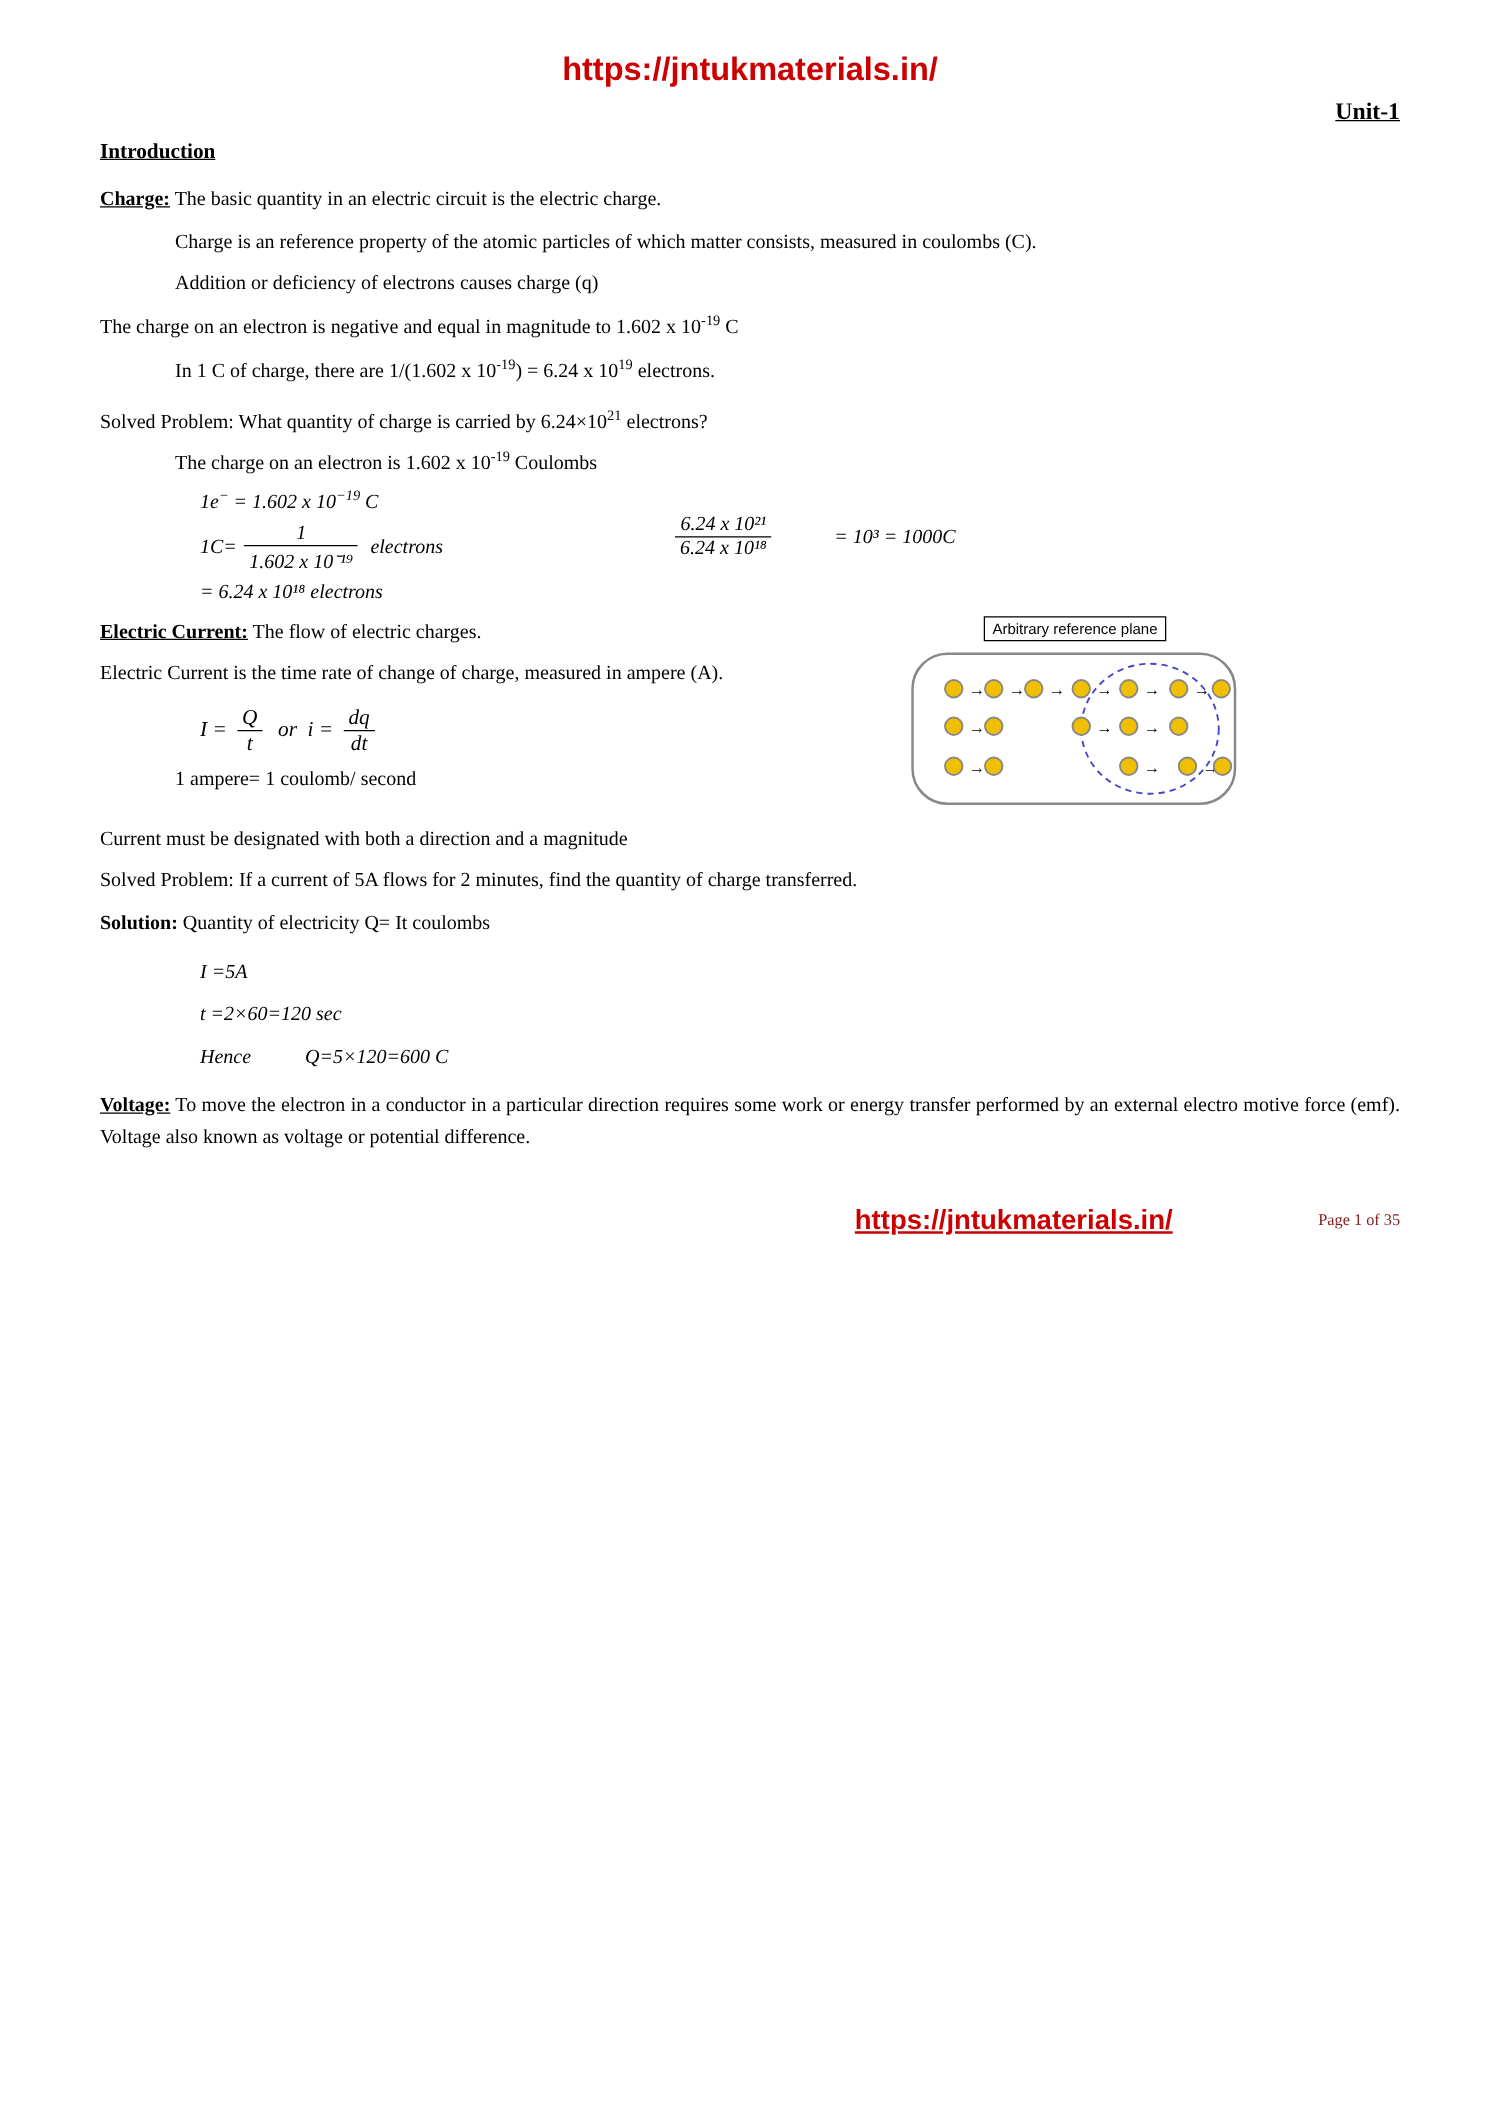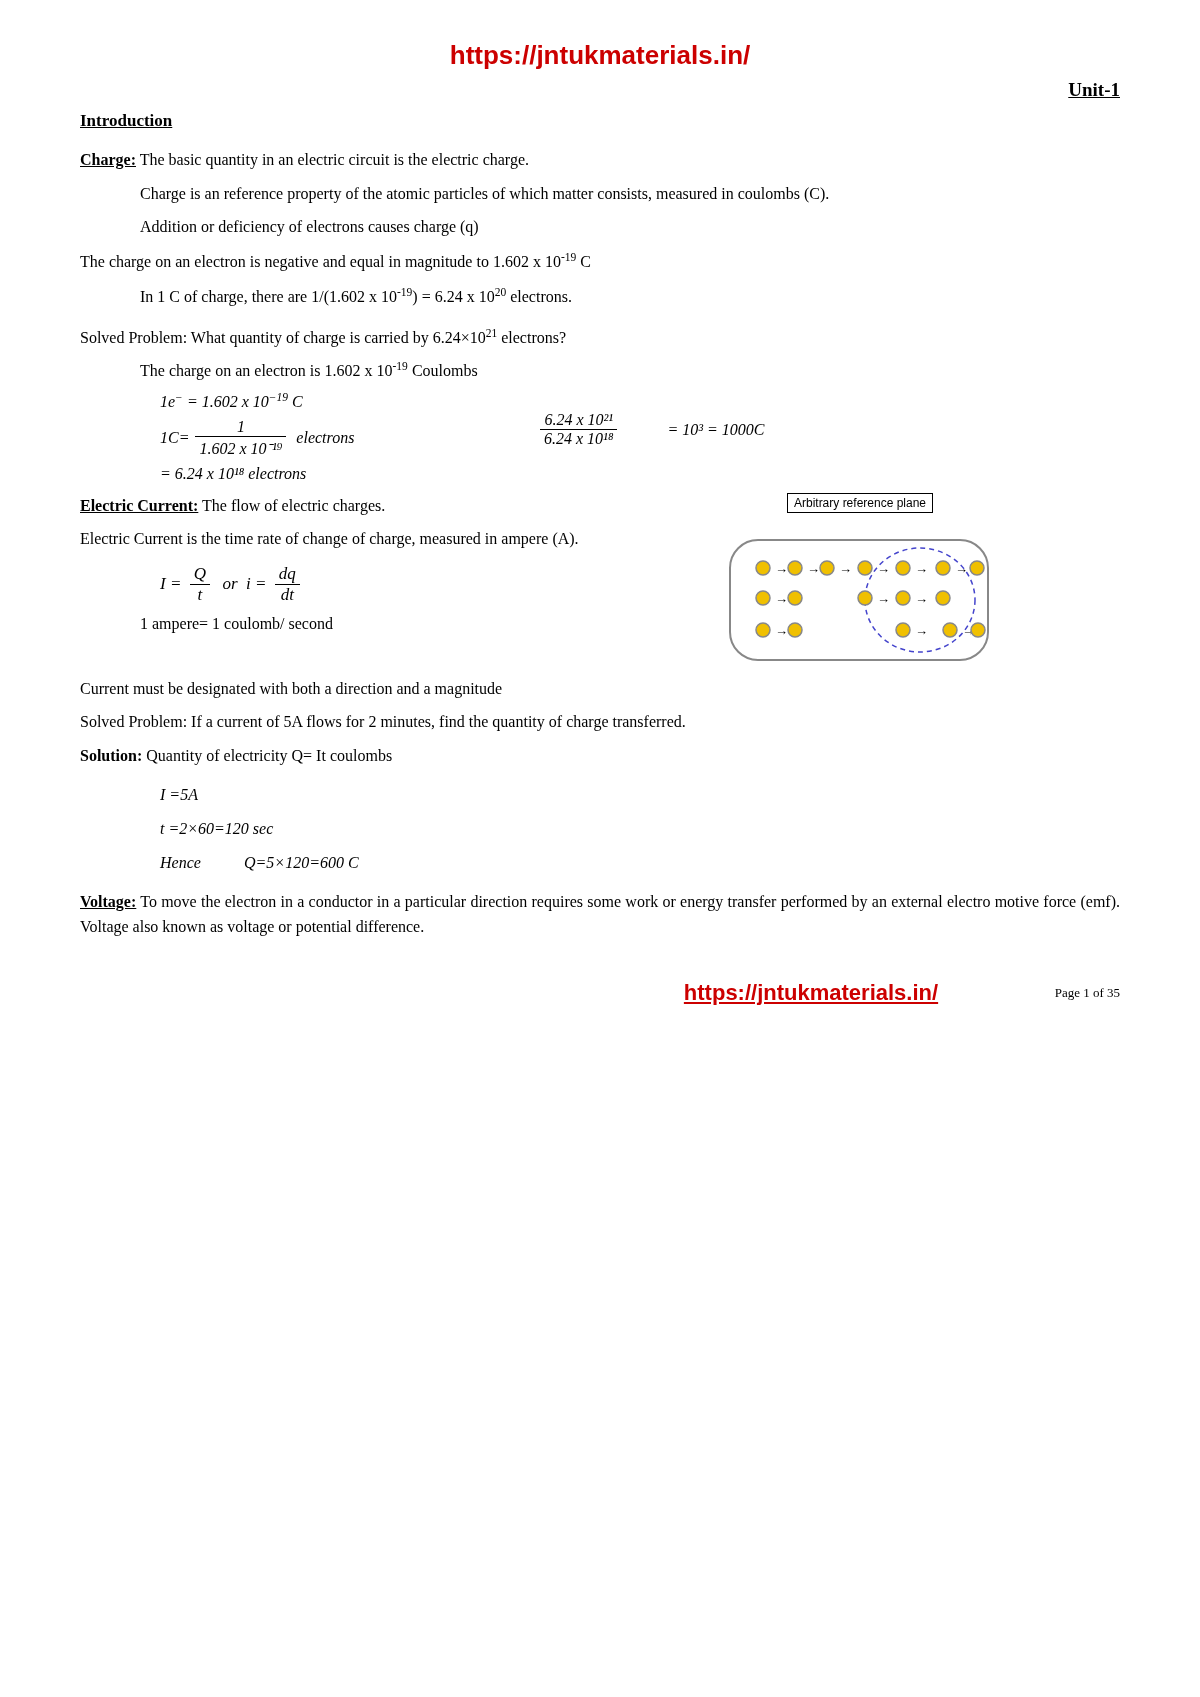--- a/index.html
+++ b/index.html
@@ -115,41 +115,41 @@
       flex: 1;
       margin-left: 20px;
       display: flex;
       flex-direction: column;
       align-items: center;
     }
     .arb-label {
       font-size: 12px;
       border: 1px solid #000;
       padding: 2px 6px;
-      margin-bottom: 17px;
+      margin-bottom: 0;
       font-family: Arial, sans-serif;
     }
     .page-footer {
       text-align: center;
       margin-top: 40px;
       display: flex;
       justify-content: space-between;
       align-items: center;
     }
     .footer-url {
       color: #cc0000;
       font-size: 22px;
       font-weight: bold;
       font-family: Arial, sans-serif;
       flex: 1;
       text-align: center;
     }
     .page-num {
       font-size: 13px;
-      color: #000000;
+      color: #7f1d1d;
       white-space: nowrap;
     }
     .mt8 { margin-top: 8px; }
     .mt14 { margin-top: 14px; }
   </style>
 </head>
 <body>
 
 <div class="page-header">
   <a class="site-url" href="#">https://jntukmaterials.in/</a>
@@ -172,21 +172,21 @@
 
 <p class="indent mt8">
   <span>Addition or deficiency of electrons causes charge (q)</span>
 </p>
 
 <p class="mt8">
   <span>The charge on an electron is negative and equal in magnitude to 1.602 x 10</span><sup>-19</sup><span> C</span>
 </p>
 
 <p class="indent mt8">
-  <span>In 1 C of charge, there are 1/(1.602 x 10</span><sup>-19</sup><span>) = 6.24 x 10</span><sup>20</sup><span> electrons.</span>
+  <span>In 1 C of charge, there are 1/(1.602 x 10</span><sup>-19</sup><span>) = 6.24 x 10</span><sup>19</sup><span> electrons.</span>
 </p>
 
 <p class="solved-problem mt14">
   <span class="solved-label">Solved Problem:</span>
   <span> What quantity of charge is carried by 6.24×10</span><sup>21</sup><span> electrons?</span>
 </p>
 
 <p class="indent">
   <span>The charge on an electron is 1.602 x 10</span><sup>-19</sup><span> Coulombs</span>
 </p>

